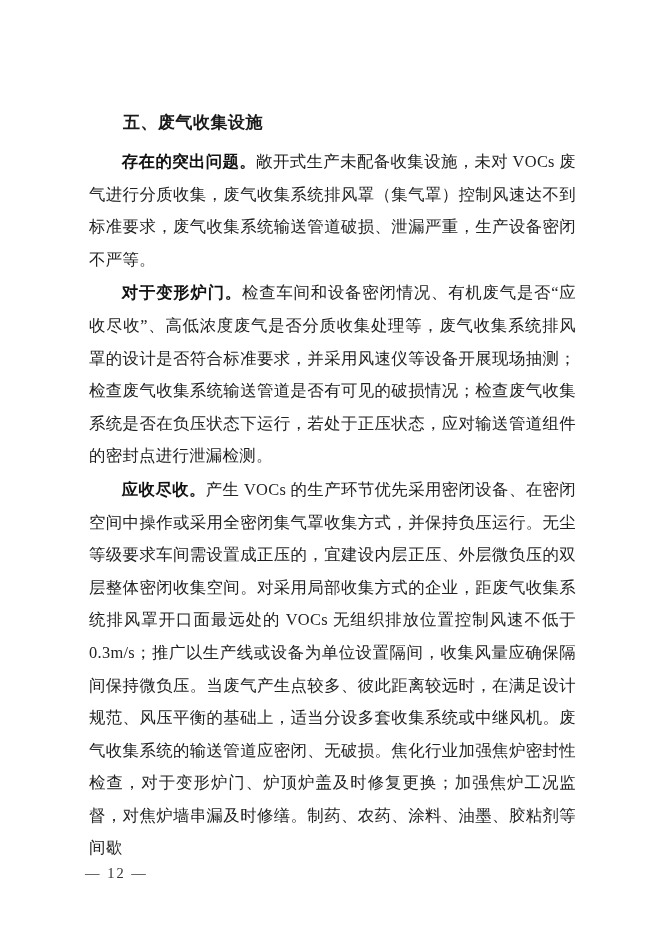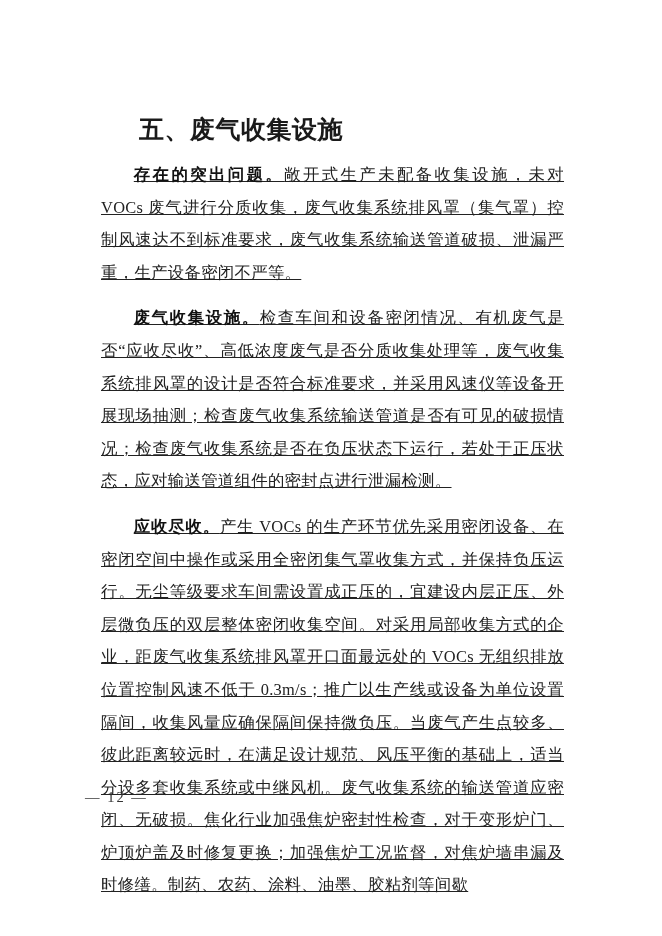--- a/index.html
+++ b/index.html
@@ -16,66 +16,65 @@
     overflow: hidden;
     color: #1f1f1f;
   }
   .content {
     position: absolute;
     left: 89px;
     top: 98px;
     width: 487px;
   }
   .heading {
-    margin: 15px 0 6px 0;
+    margin: 8px 0 6px 0;
     font-family: "Liberation Sans", sans-serif;
     font-weight: bold;
-    font-size: 25px;
+    font-size: 17px;
     line-height: 33px;
     text-indent: 2em;
     color: #1a1a1a;
     letter-spacing: 0.5px;
   }
   .para {
-    margin: 12px;
+    margin: 0;
     font-family: "Liberation Serif", serif;
     font-size: 16.4px;
     line-height: 32.6px;
     text-align: justify;
     text-indent: 2em;
     color: #222222;
     letter-spacing: 0.3px;
-    text-decoration: underline;
   }
   .para .lead {
     font-weight: bold;
     font-family: "Liberation Sans", sans-serif;
     color: #111111;
   }
   .footer {
     position: absolute;
     left: 85px;
-    top: 788px;
+    top: 864px;
     font-family: "Liberation Serif", serif;
     font-size: 14.5px;
     line-height: 18px;
     color: #333333;
     letter-spacing: 2px;
   }
 </style>
 </head>
 <body>
 
 <div class="page">
   <div class="content">
 
     <h1 class="heading">五、废气收集设施</h1>
 
     <p class="para"><span class="lead">存在的突出问题。</span><span>敞开式生产未配备收集设施，未对 VOCs 废气进行分质收集，废气收集系统排风罩（集气罩）控制风速达不到标准要求，废气收集系统输送管道破损、泄漏严重，生产设备密闭不严等。</span></p>
 
-    <p class="para"><span class="lead">废气收集设施。</span><span>检查车间和设备密闭情况、有机废气是否“应收尽收”、高低浓度废气是否分质收集处理等，废气收集系统排风罩的设计是否符合标准要求，并采用风速仪等设备开展现场抽测；检查废气收集系统输送管道是否有可见的破损情况；检查废气收集系统是否在负压状态下运行，若处于正压状态，应对输送管道组件的密封点进行泄漏检测。</span></p>
+    <p class="para"><span class="lead">对于变形炉门。</span><span>检查车间和设备密闭情况、有机废气是否“应收尽收”、高低浓度废气是否分质收集处理等，废气收集系统排风罩的设计是否符合标准要求，并采用风速仪等设备开展现场抽测；检查废气收集系统输送管道是否有可见的破损情况；检查废气收集系统是否在负压状态下运行，若处于正压状态，应对输送管道组件的密封点进行泄漏检测。</span></p>
 
     <p class="para"><span class="lead">应收尽收。</span><span>产生 VOCs 的生产环节优先采用密闭设备、在密闭空间中操作或采用全密闭集气罩收集方式，并保持负压运行。无尘等级要求车间需设置成正压的，宜建设内层正压、外层微负压的双层整体密闭收集空间。对采用局部收集方式的企业，距废气收集系统排风罩开口面最远处的 VOCs 无组织排放位置控制风速不低于 0.3m/s；推广以生产线或设备为单位设置隔间，收集风量应确保隔间保持微负压。当废气产生点较多、彼此距离较远时，在满足设计规范、风压平衡的基础上，适当分设多套收集系统或中继风机。废气收集系统的输送管道应密闭、无破损。焦化行业加强焦炉密封性检查，对于变形炉门、炉顶炉盖及时修复更换；加强焦炉工况监督，对焦炉墙串漏及时修缮。制药、农药、涂料、油墨、胶粘剂等间歇</span></p>
 
   </div>
 
   <div class="footer">— 12 —</div>
 </div>
 
 </body></html>

